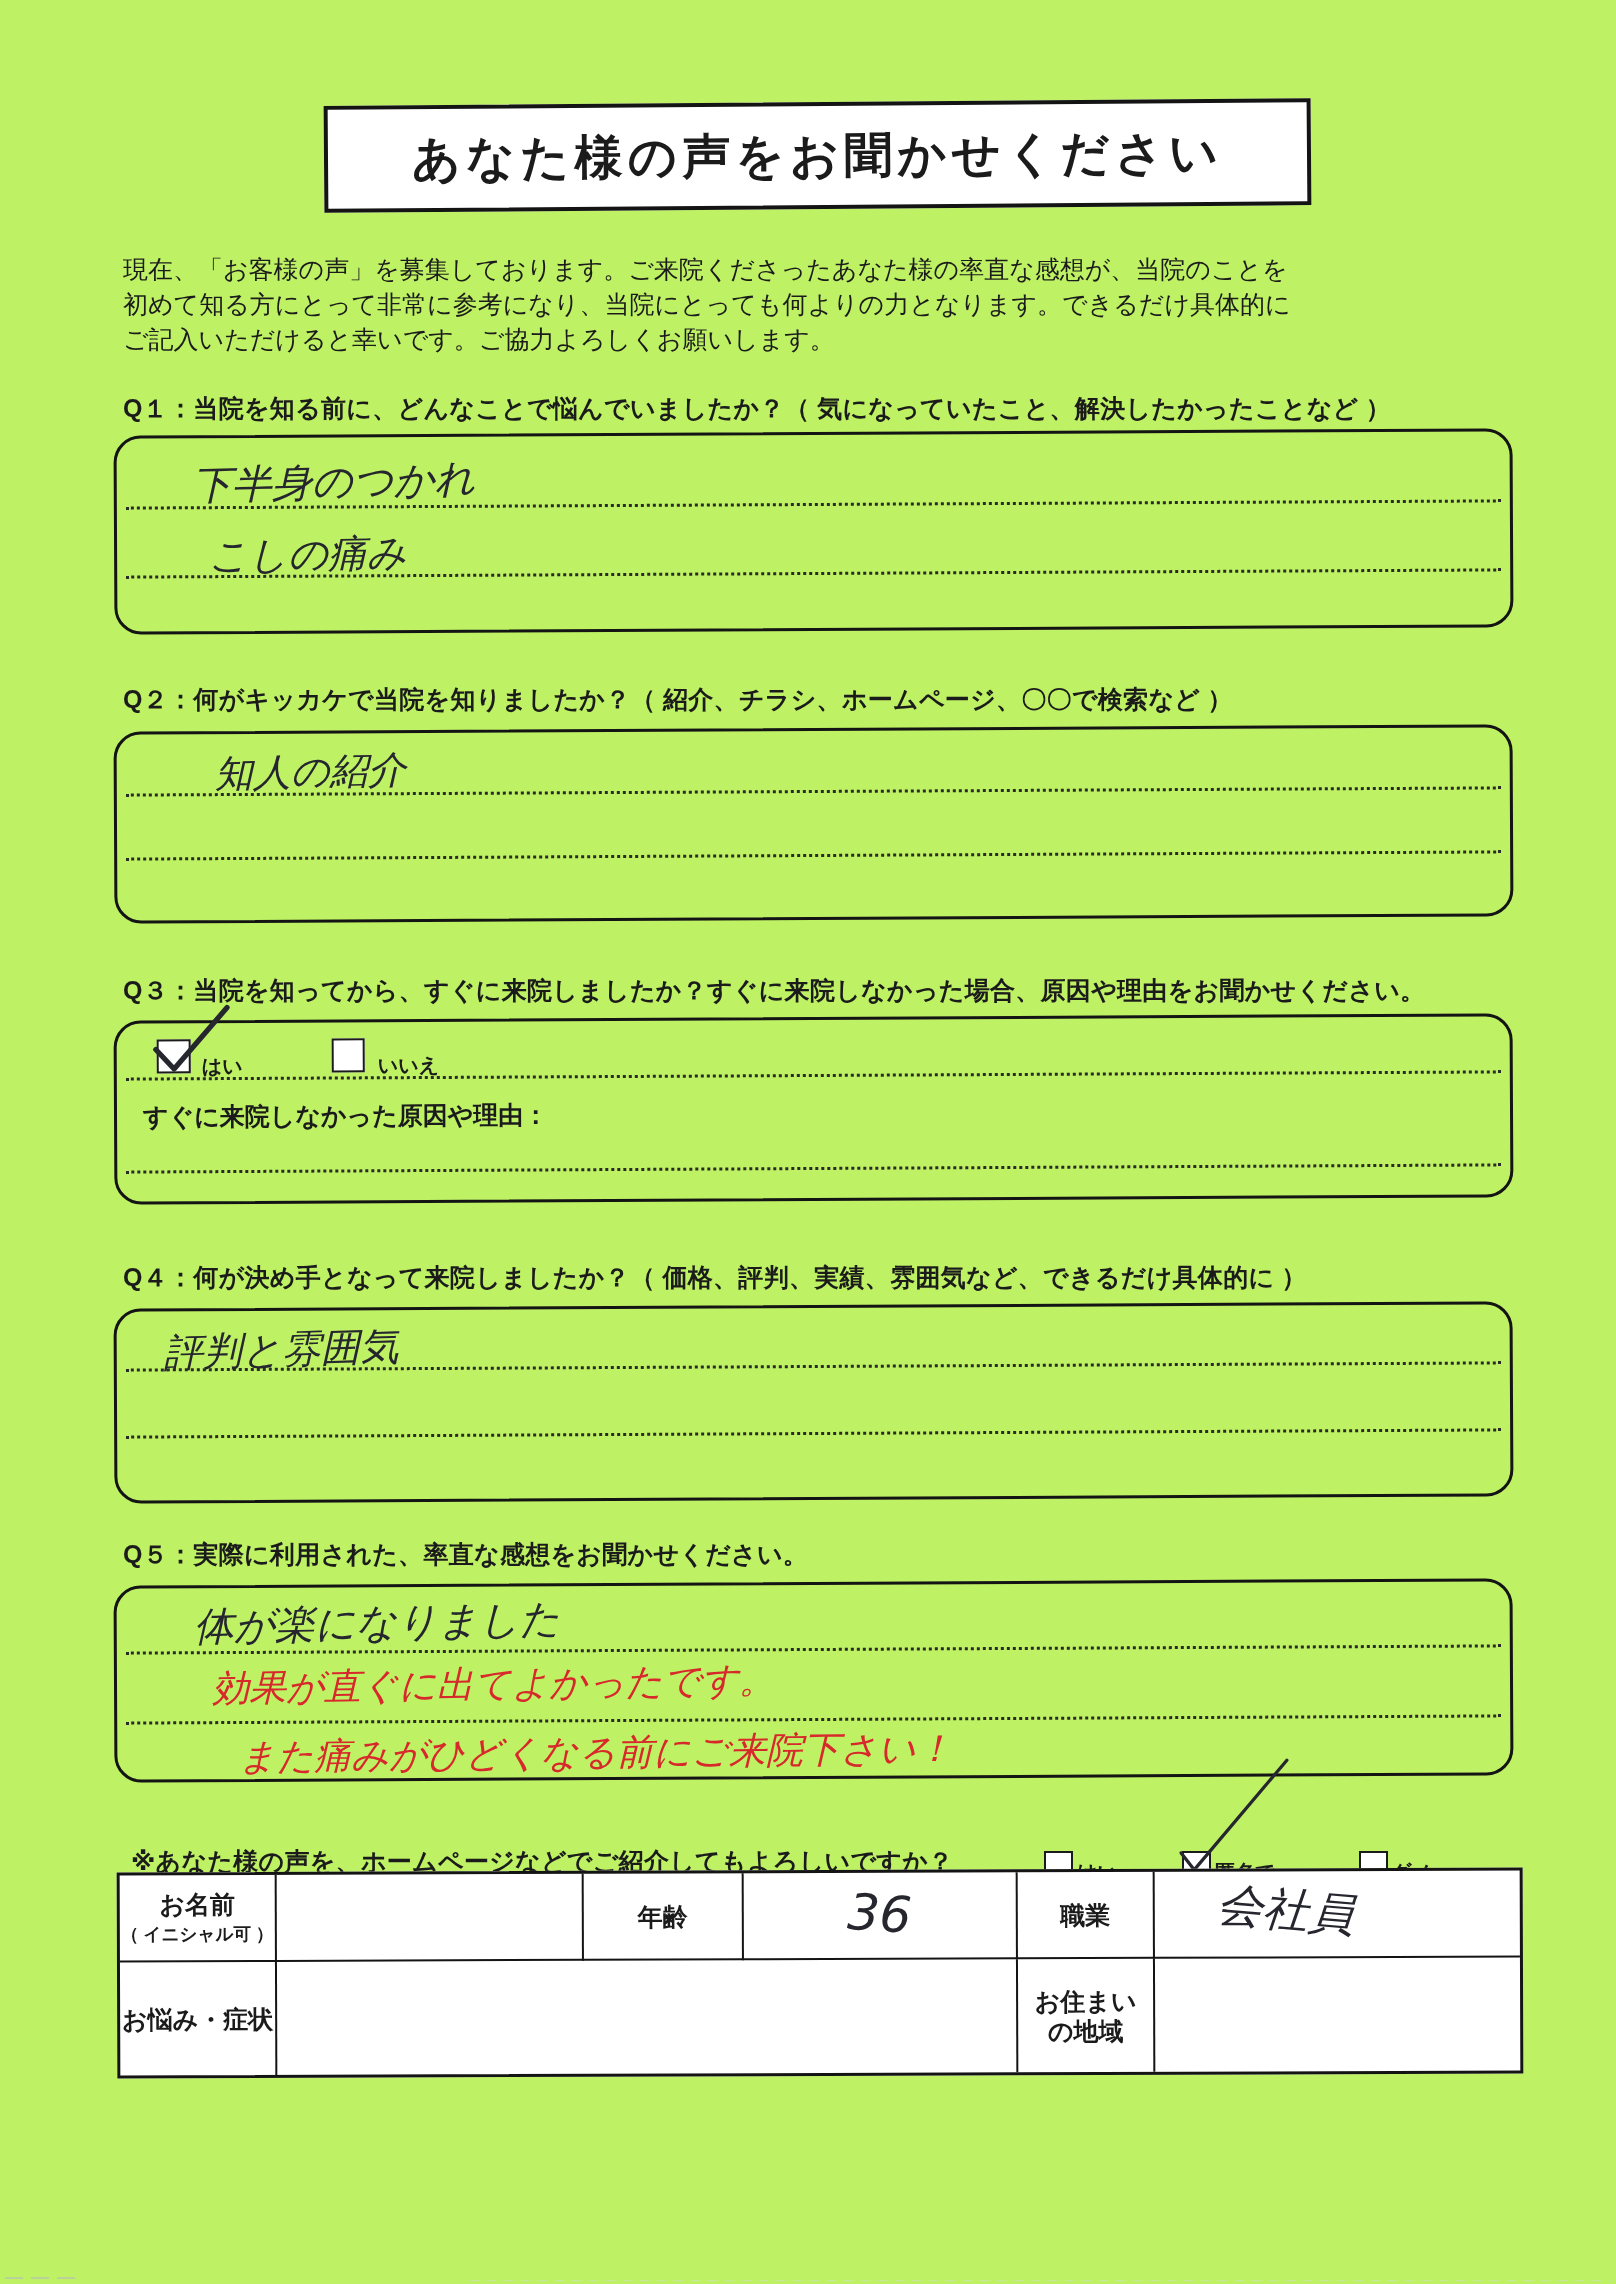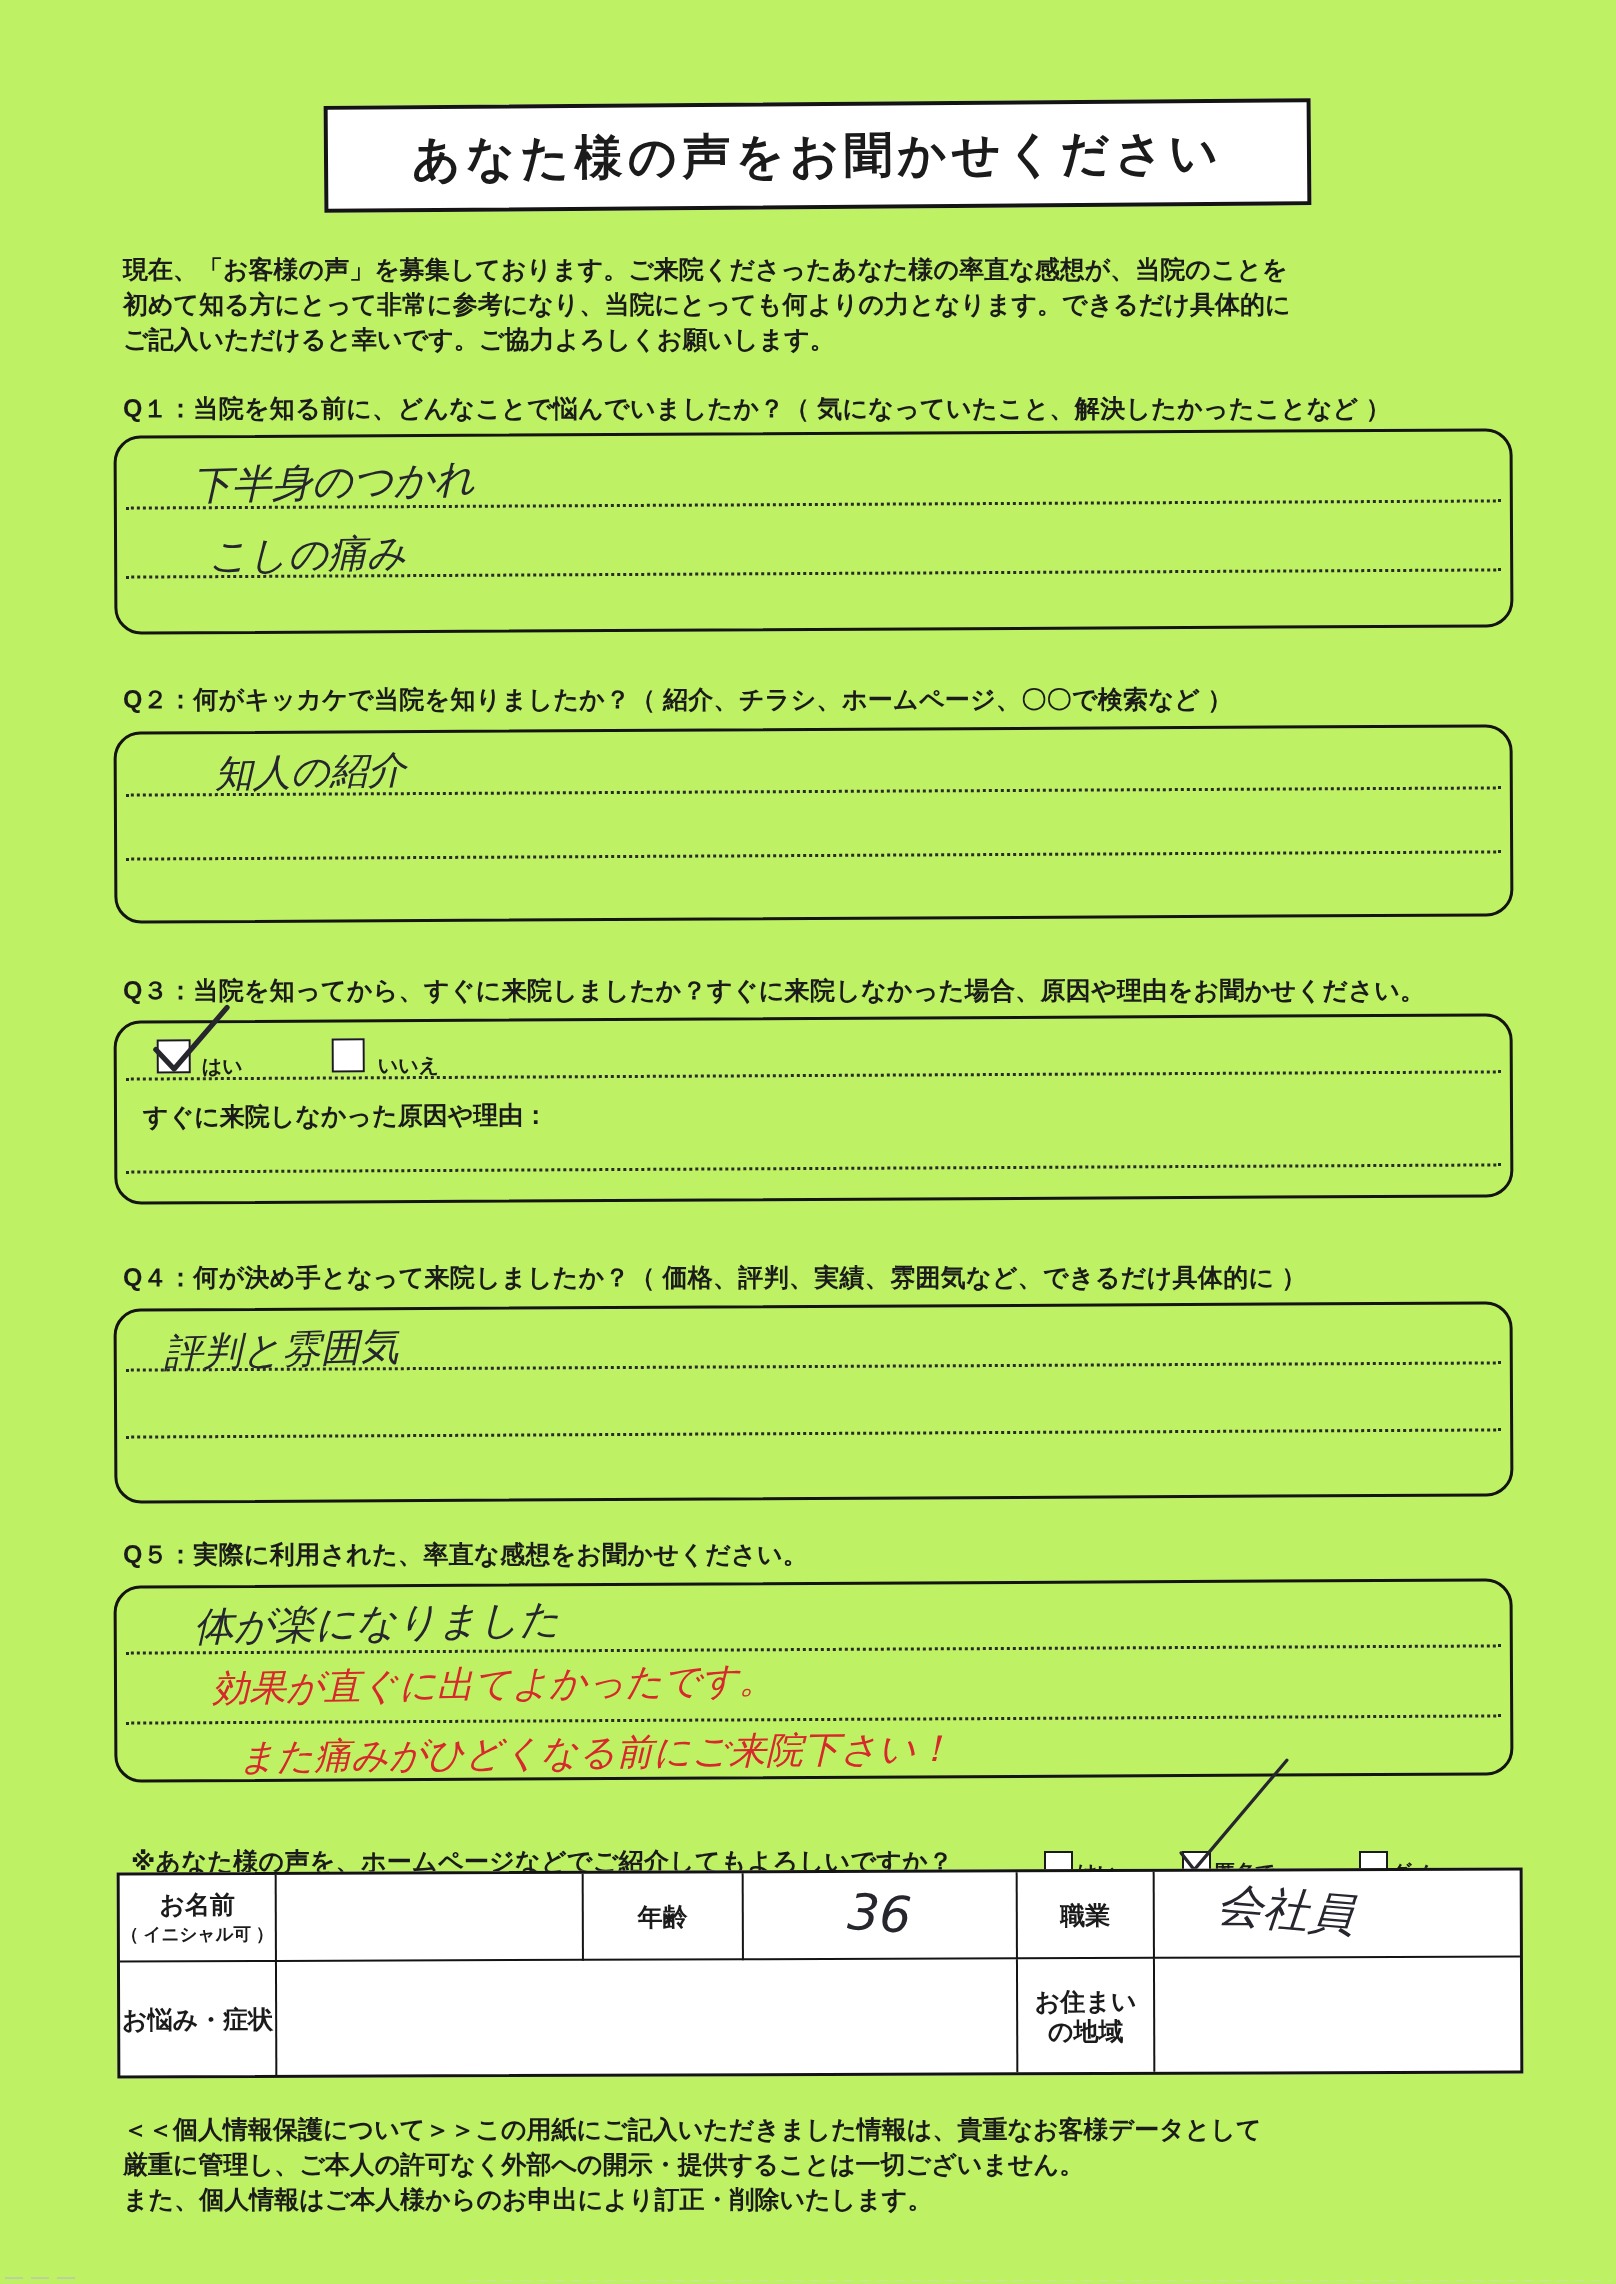--- a/index.html
+++ b/index.html
@@ -14,21 +14,21 @@
   .abs{position:absolute;}
 
   
   .title-box{
     position:absolute;left:324px;top:102px;width:979px;height:99px;
     border:4.6px solid #141414;background:#fff;
     display:flex;align-items:center;justify-content:center;
     transform:rotate(-0.45deg);
   }
   .title-box span{font-size:48px;font-weight:700;letter-spacing:5.2px;white-space:nowrap;}
-  .intro{position:absolute;left:123px;top:252px;width:1344px;font-size:25px;font-weight:700;line-height:35px;}
+  .intro{position:absolute;left:123px;top:252px;width:1344px;font-size:25px;font-weight:400;line-height:35px;}
   .qlabel{position:absolute;font-size:25px;font-weight:700;white-space:nowrap;letter-spacing:0.3px;}
   .flabel{font-size:25px;font-weight:700;}
 
   
   .box{
     position:absolute;
     border:3.9px solid #141414;border-radius:27px;background:transparent;
     transform:rotate(-0.3deg);
   }
   .dotted{position:absolute;left:9px;right:9px;height:0;border-top:3.3px dotted #2a2a2a;}
@@ -183,23 +183,18 @@
     </div>
     <div class="last-row">
       <span class="cell-label">お住まい</span>
       <span class="cell-label">の地域</span>
     </div>
     <div class="last-col last-row">
       <span class="hw" style="position:static;font-size:34px;"></span>
     </div>
   </div>
 
-  <div class="privacy">
-    <div>＜＜個人情報保護について＞＞この用紙にご記入いただきました情報は、貴重なお客様データとして</div>
-    <div>厳重に管理し、ご本人の許可なく外部への開示・提供することは一切ございません。</div>
-    <div>また、個人情報はご本人様からのお申出により訂正・削除いたします。</div>
-  </div>
 
   <div class="scan-mark-left"></div>
   <div class="scan-mark-right"></div>
 
 </div>
 
 
 </body></html>

